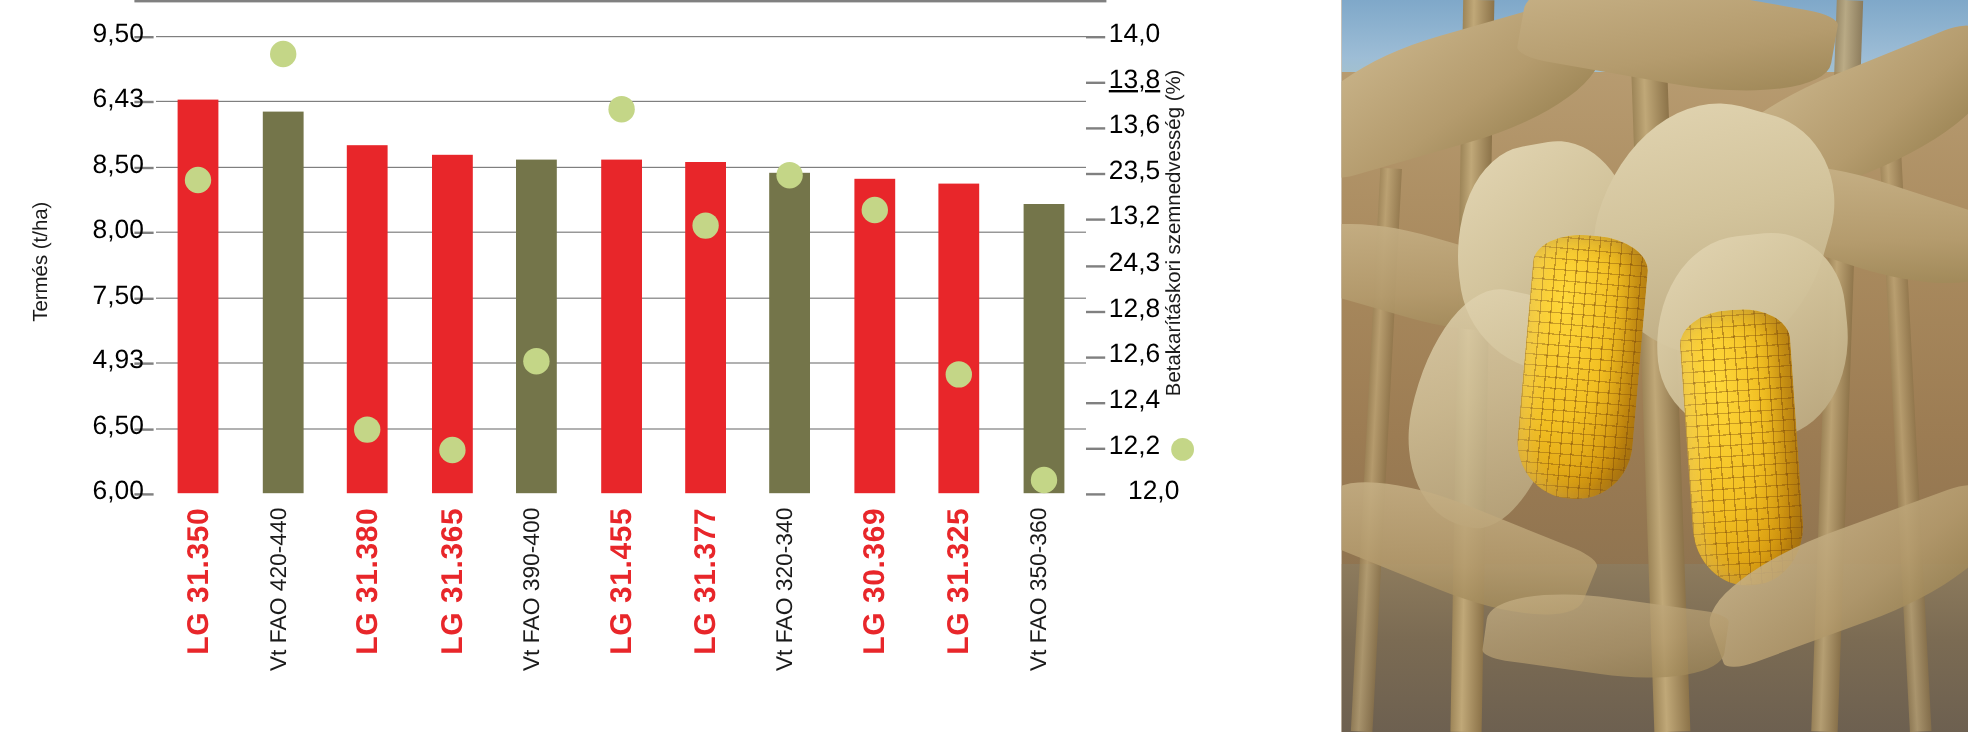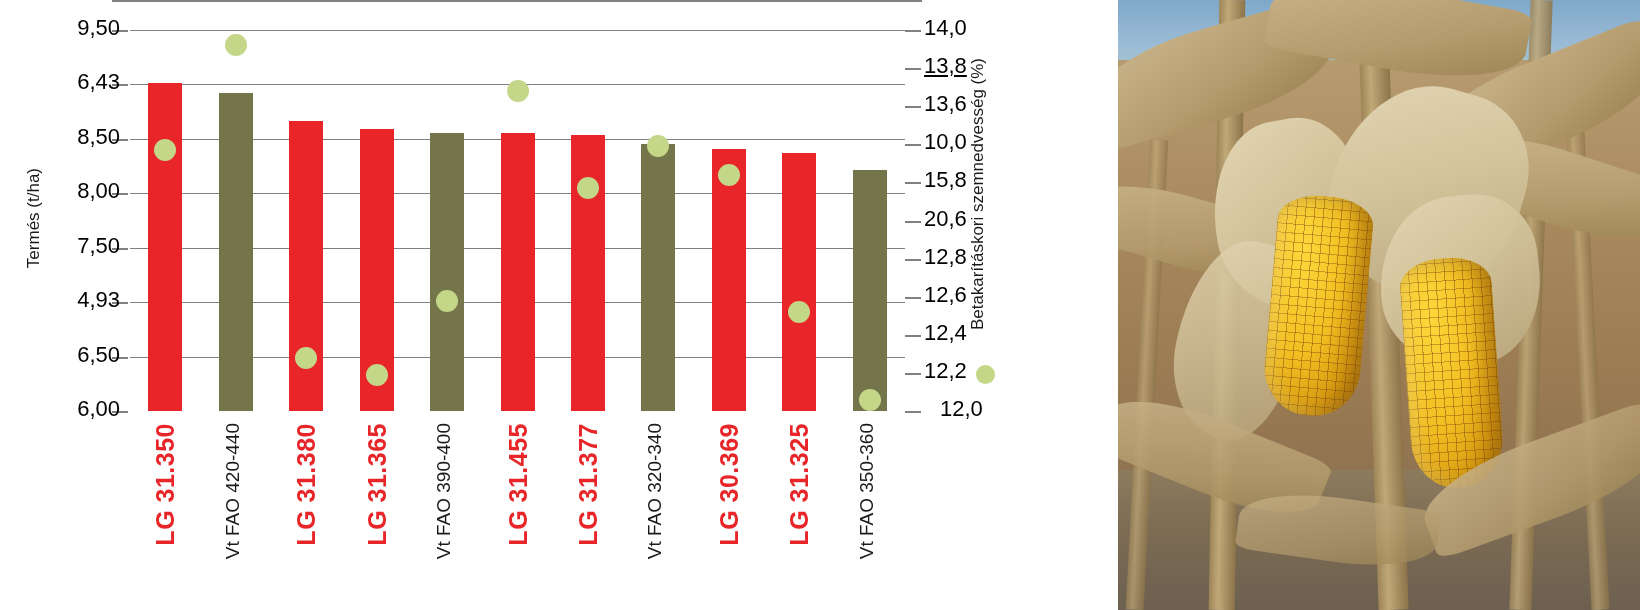--- a/index.html
+++ b/index.html
@@ -147,27 +147,27 @@
         <div class="ytr-wrap" style="top: 334.8px;">
           <div class="tick-label tick-right" style="position: absolute; left: 0px; top: -13px;">12,4</div>
         </div>
         <div class="ytr-wrap" style="top: 296.7px;">
           <div class="tick-label tick-right" style="position: absolute; left: 0px; top: -13px;">12,6</div>
         </div>
         <div class="ytr-wrap" style="top: 258.6px;">
           <div class="tick-label tick-right" style="position: absolute; left: 0px; top: -13px;">12,8</div>
         </div>
         <div class="ytr-wrap" style="top: 220.5px;">
-          <div class="tick-label tick-right" style="position: absolute; left: 0px; top: -13px;">20,6</div>
+          <div class="tick-label tick-right" style="position: absolute; left: 0px; top: -13px;">24,3</div>
         </div>
         <div class="ytr-wrap" style="top: 182.4px;">
-          <div class="tick-label tick-right" style="position: absolute; left: 0px; top: -13px;">15,8</div>
+          <div class="tick-label tick-right" style="position: absolute; left: 0px; top: -13px;">13,2</div>
         </div>
         <div class="ytr-wrap" style="top: 144.3px;">
-          <div class="tick-label tick-right" style="position: absolute; left: 0px; top: -13px;">10,0</div>
+          <div class="tick-label tick-right" style="position: absolute; left: 0px; top: -13px;">23,5</div>
         </div>
         <div class="ytr-wrap" style="top: 106.2px;">
           <div class="tick-label tick-right" style="position: absolute; left: 0px; top: -13px;">13,6</div>
         </div>
         <div class="ytr-wrap" style="top: 68.1px;">
           <div class="tick-label tick-right" style="position: absolute; left: 0px; top: -13px; text-decoration: underline;">13,8</div>
         </div>
         <div class="ytr-wrap" style="top: 30px;">
           <div class="tick-label tick-right" style="position: absolute; left: 0px; top: -13px;">14,0</div>
         </div>

